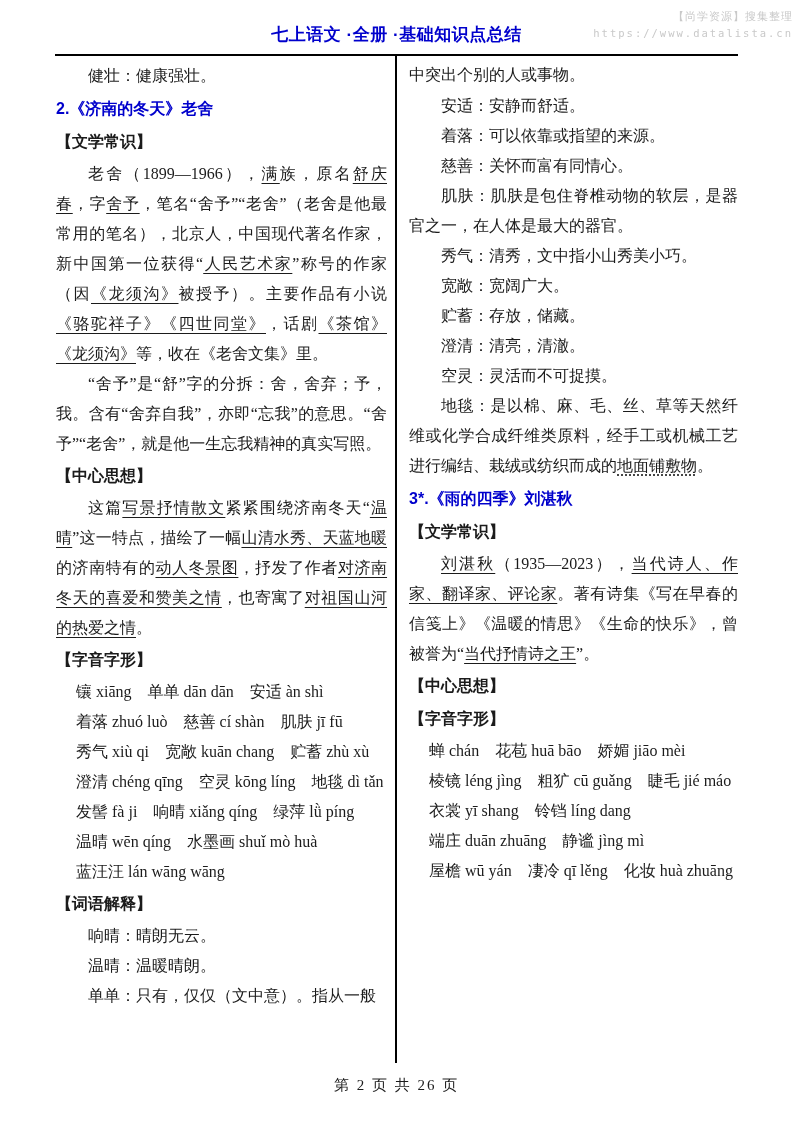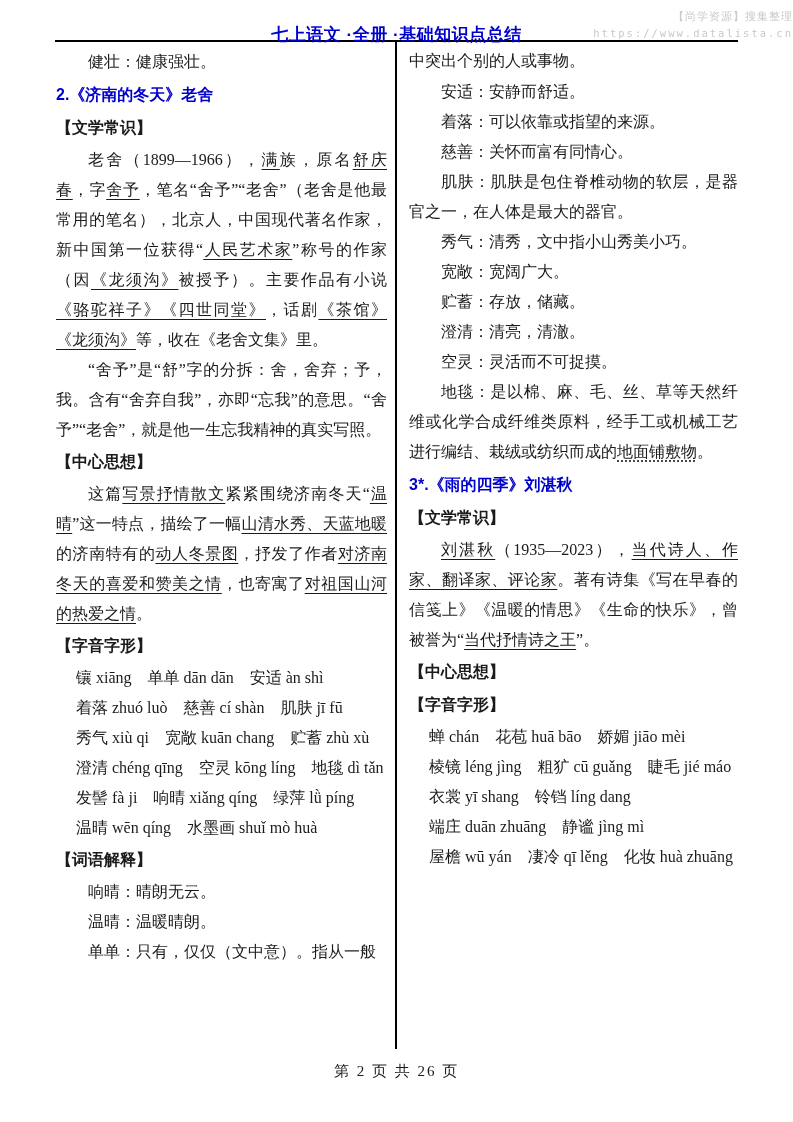--- a/index.html
+++ b/index.html
@@ -22,21 +22,21 @@
     text-align:right;color:var(--wm);
     font-size:11px;line-height:16px;
     font-family:"DejaVu Sans","Liberation Sans",sans-serif;
     letter-spacing:1px;
   }
   .watermark .wm-url{
     font-family:"DejaVu Sans Mono","Liberation Mono",monospace;
     letter-spacing:2px;font-size:10.5px;
   }
   .header{
-    height:40px;box-sizing:border-box;padding-top:23px;
+    height:54px;box-sizing:border-box;padding-top:23px;
     text-align:center;
     border-radius:21px;
   }
   .header-title{
     color:var(--accent);
     font-family:"Liberation Sans","DejaVu Sans",sans-serif;
     font-weight:bold;font-size:17px;letter-spacing:0.5px;
   }
   .content{
     margin:0 55px;
@@ -102,20 +102,21 @@
         <div class="blk para"><span>“舍予”是“舒”字的分拆：舍，舍弃；予，我。含有“舍弃自我”，亦即“忘我”的意思。“舍予”“老舍”，就是他一生忘我精神的真实写照。</span></div>
         <div class="blk section"><span>【中心思想】</span></div>
         <div class="blk para"><span>这篇</span><span class="u">写景抒情散文</span><span>紧紧围绕济南冬天“</span><span class="u">温晴</span><span>”这一特点，描绘了一幅</span><span class="u">山清水秀、天蓝地暖</span><span>的济南特有的</span><span class="u">动人冬景图</span><span>，抒发了作者</span><span class="u">对济南冬天的喜爱和赞美之情</span><span>，也寄寓了</span><span class="u">对祖国山河的热爱之情</span><span>。</span></div>
         <div class="blk section"><span>【字音字形】</span></div>
         <div class="blk pinyin"><span>镶 xiāng　单单 dān dān　安适 àn shì</span></div>
         <div class="blk pinyin"><span>着落 zhuó luò　慈善 cí shàn　肌肤 jī fū</span></div>
         <div class="blk pinyin"><span>秀气 xiù qi　宽敞 kuān chang　贮蓄 zhù xù</span></div>
         <div class="blk pinyin"><span>澄清 chéng qīng　空灵 kōng líng　地毯 dì tǎn</span></div>
         <div class="blk pinyin"><span>发髻 fà ji　响晴 xiǎng qíng　绿萍 lǜ píng</span></div>
         <div class="blk pinyin"><span>温晴 wēn qíng　水墨画 shuǐ mò huà</span></div>
+        <div class="blk pinyin"><span>蓝汪汪 lán wāng wāng</span></div>
         <div class="blk section"><span>【词语解释】</span></div>
         <div class="blk entry"><span>响晴：晴朗无云。</span></div>
         <div class="blk entry"><span>温晴：温暖晴朗。</span></div>
         <div class="blk entry"><span>单单：只有，仅仅（文中意）。指从一般</span></div>
       </div>
     <div class="divider"></div>
     <div class="col right" id="col-right">
         <div class="blk para noindent"><span>中突出个别的人或事物。</span></div>
         <div class="blk entry"><span>安适：安静而舒适。</span></div>
         <div class="blk entry"><span>着落：可以依靠或指望的来源。</span></div>

